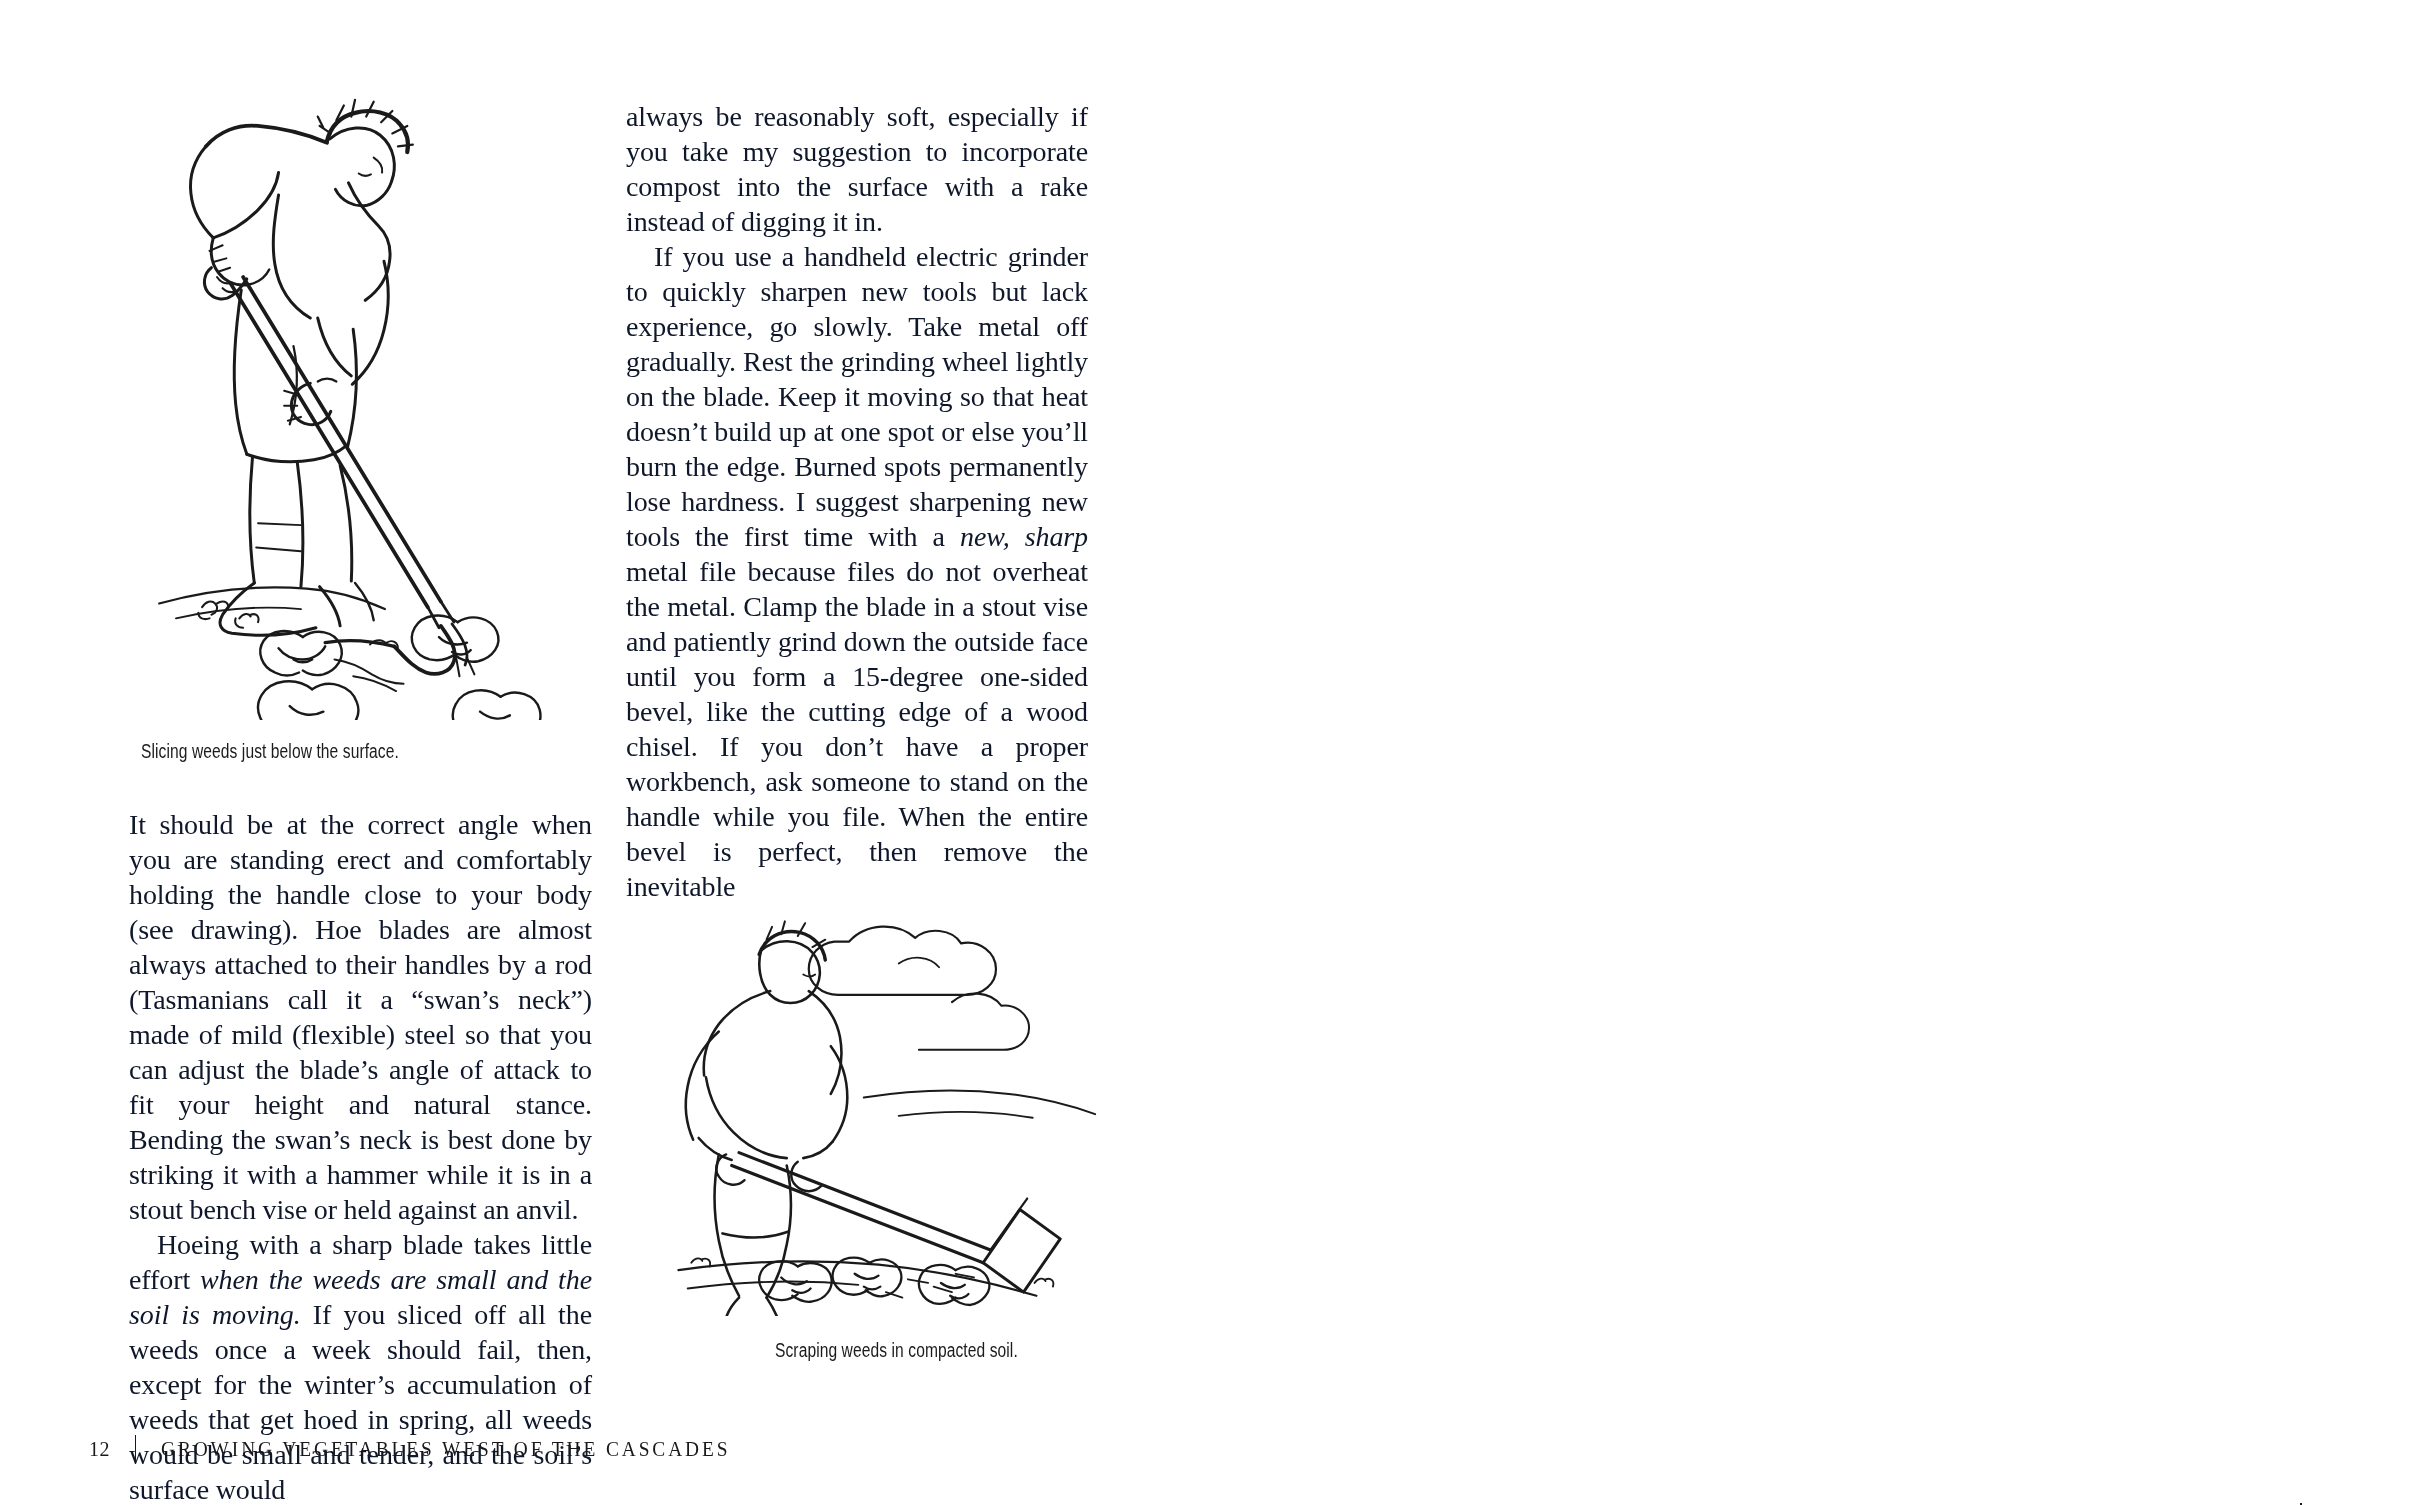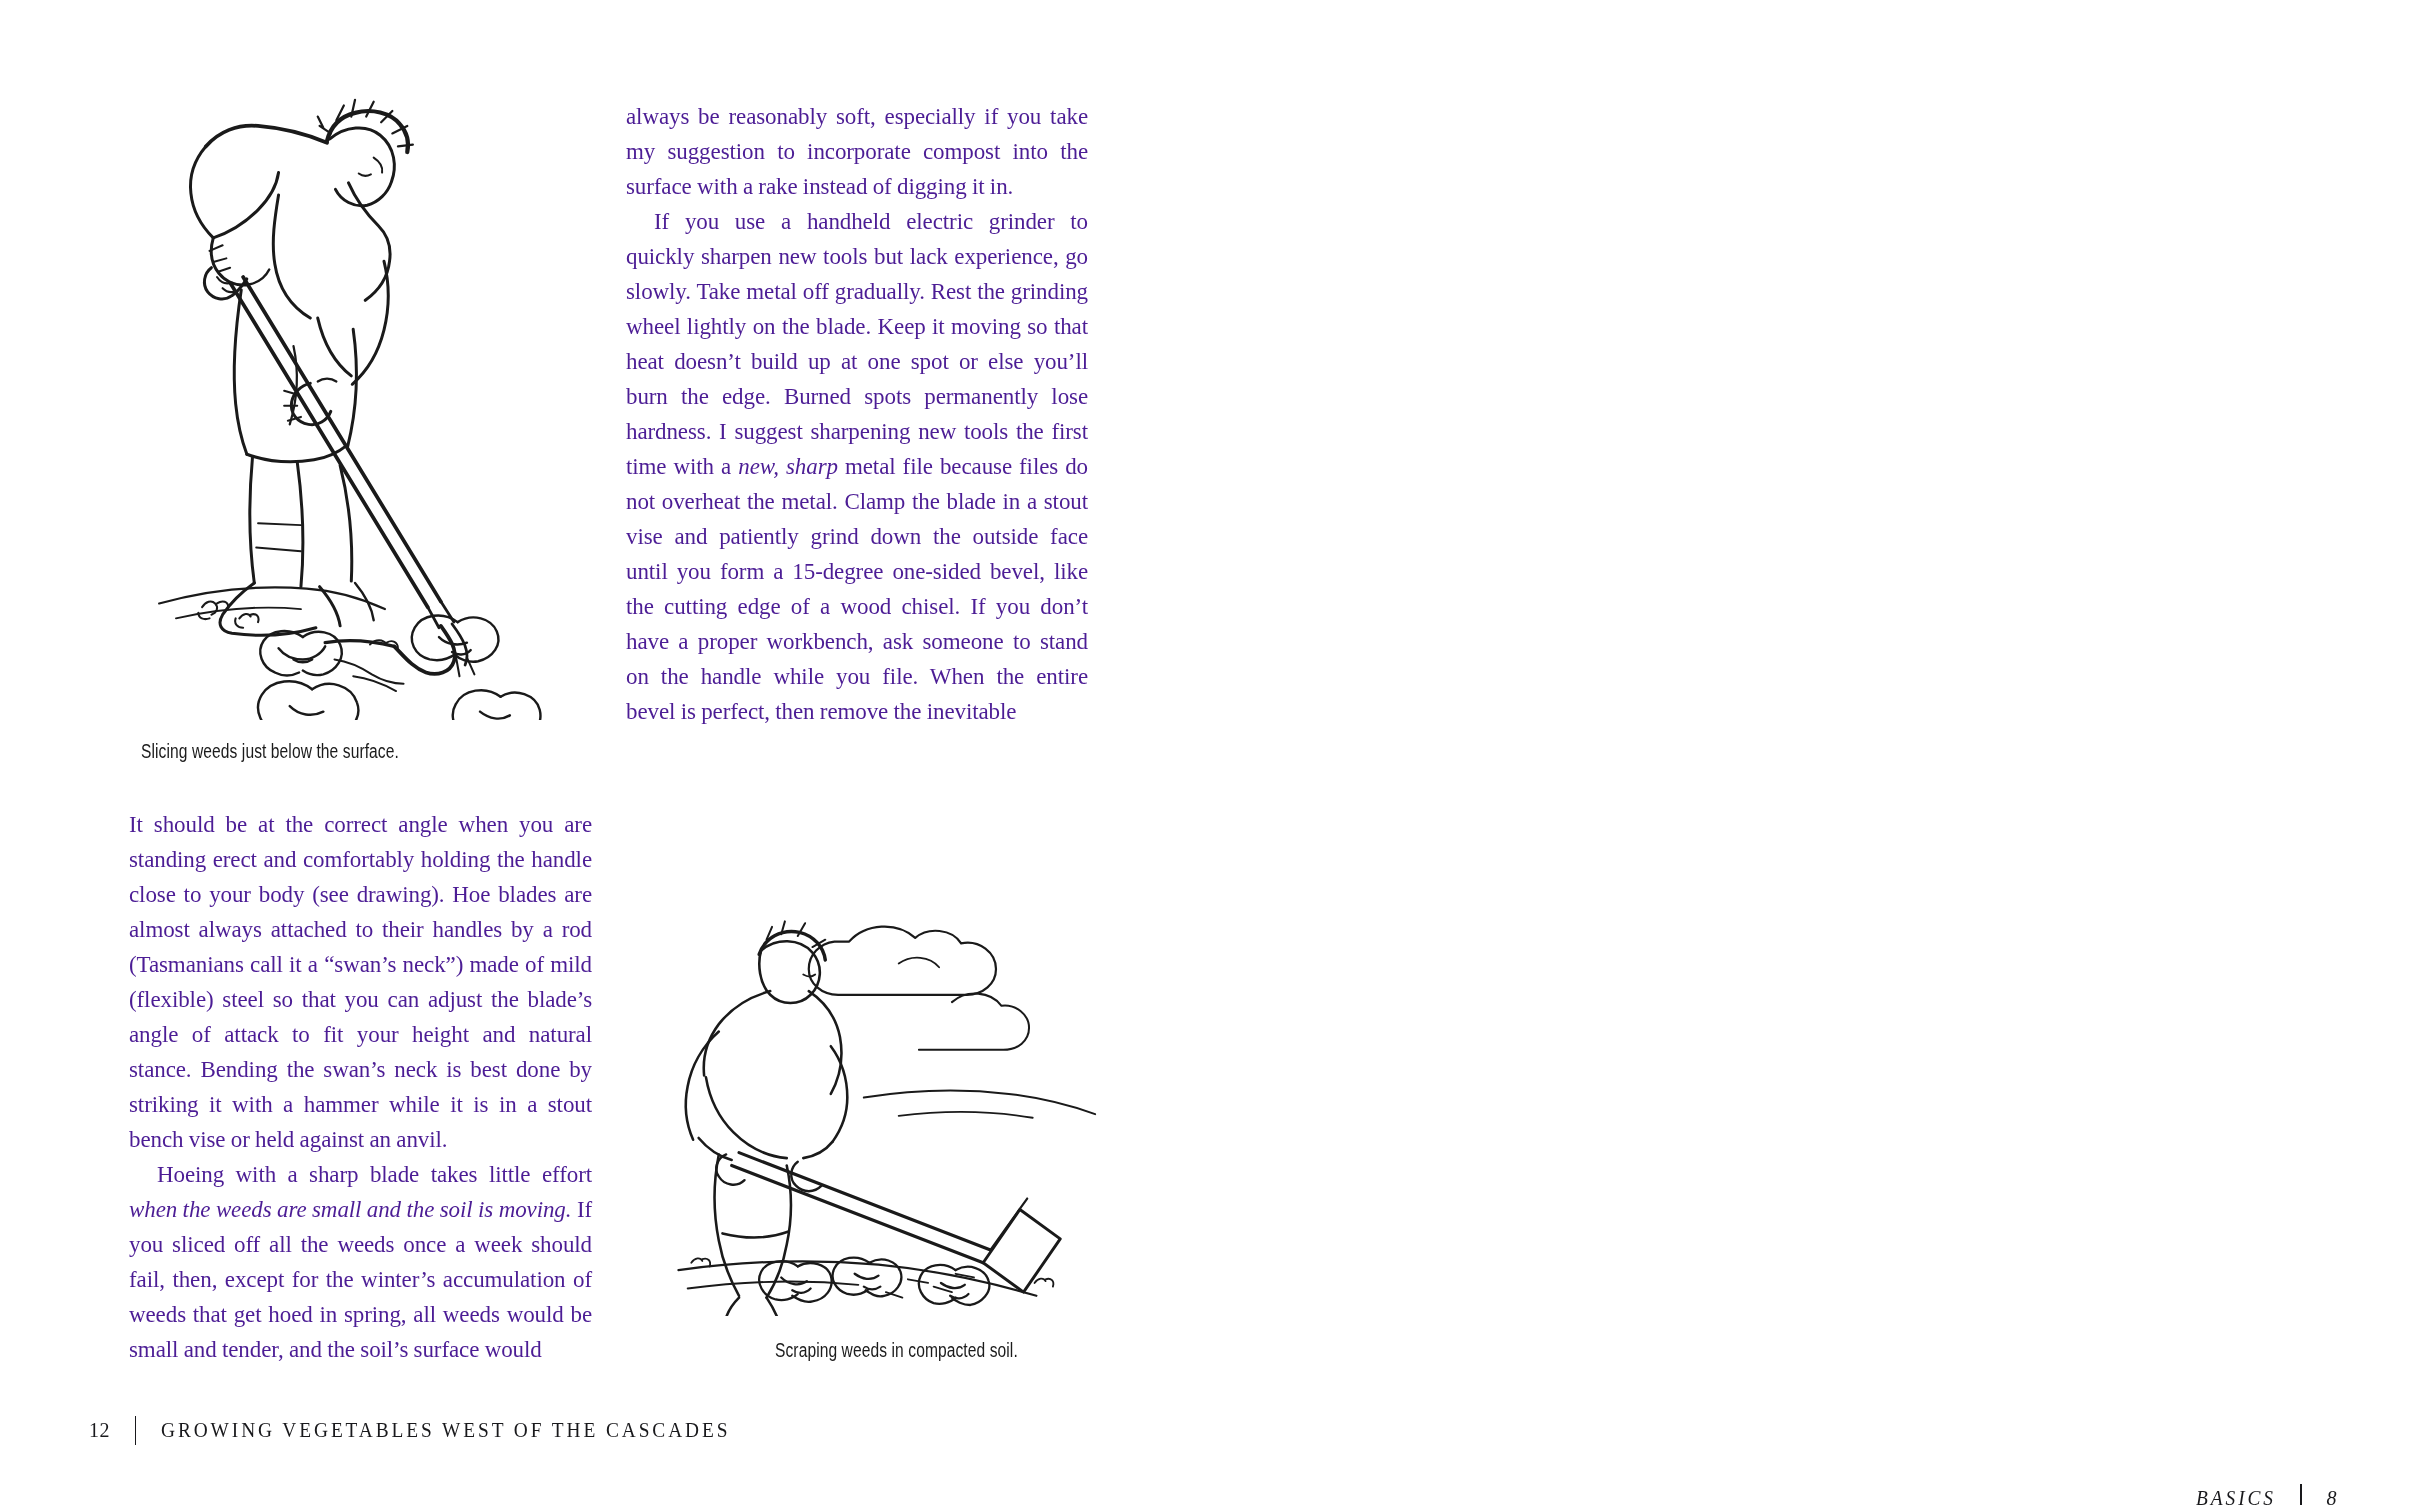--- a/index.html
+++ b/index.html
@@ -12,27 +12,27 @@
   .spread{position:relative;width:2426px;height:1506px;background:#fefefe;}
 
   
   .page{position:absolute;top:0;height:1506px;background:#ffffff;}
   .page-left{left:0;width:1213px;}
   .page-right{left:1213px;width:1213px;}
 
   
   .col{
     position:absolute;
-    font-size:23px;
+    font-size:28px;
     line-height:35px;
     text-align:justify;
     text-justify:inter-word;
     letter-spacing:-0.1px;
     word-spacing:-0.3px;
-    color:#4c1d95;
+    color:#0f172a;
   }
   .col p{margin:0;}
   .col p.ind{text-indent:28px;}
   .col i{font-style:italic;}
 
   
   #col1{left:129px; top:807px; width:463px;}
   #col2{left:626px; top:99px;  width:462px;}
 
   
@@ -53,21 +53,21 @@
     transform:scaleX(0.80);
     transform-origin:left center;
     white-space:nowrap;
   }
   #cap-slicing{left:141px; top:739px;}
   #cap-scraping{left:775px;top:1338px;}
 
   
   .footer{
     position:absolute;bottom:0;height:67px;
-    display:flex;align-items:flex-start;
+    display:flex;align-items:center;
   }
   .footer-left{left:89px;top:1416px;}
   .footer-right{right:89px;top:1484px;justify-content:flex-end;font-style:italic;}
   .folio{
     font-family:"Liberation Serif", serif;
     font-size:20px;letter-spacing:0.6px;color:#19191c;
     font-variant:small-caps;
   }
   .rule{
     width:1.7px;height:29px;background:#19191c;margin:0 24.5px;

